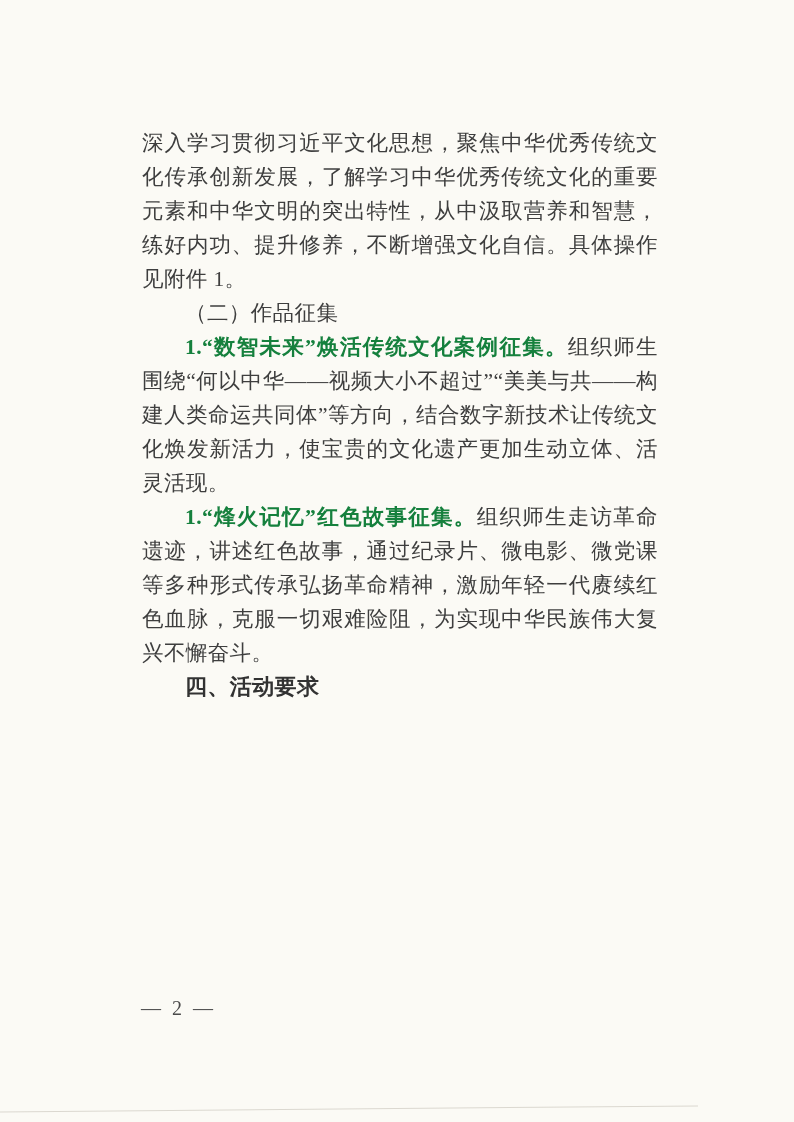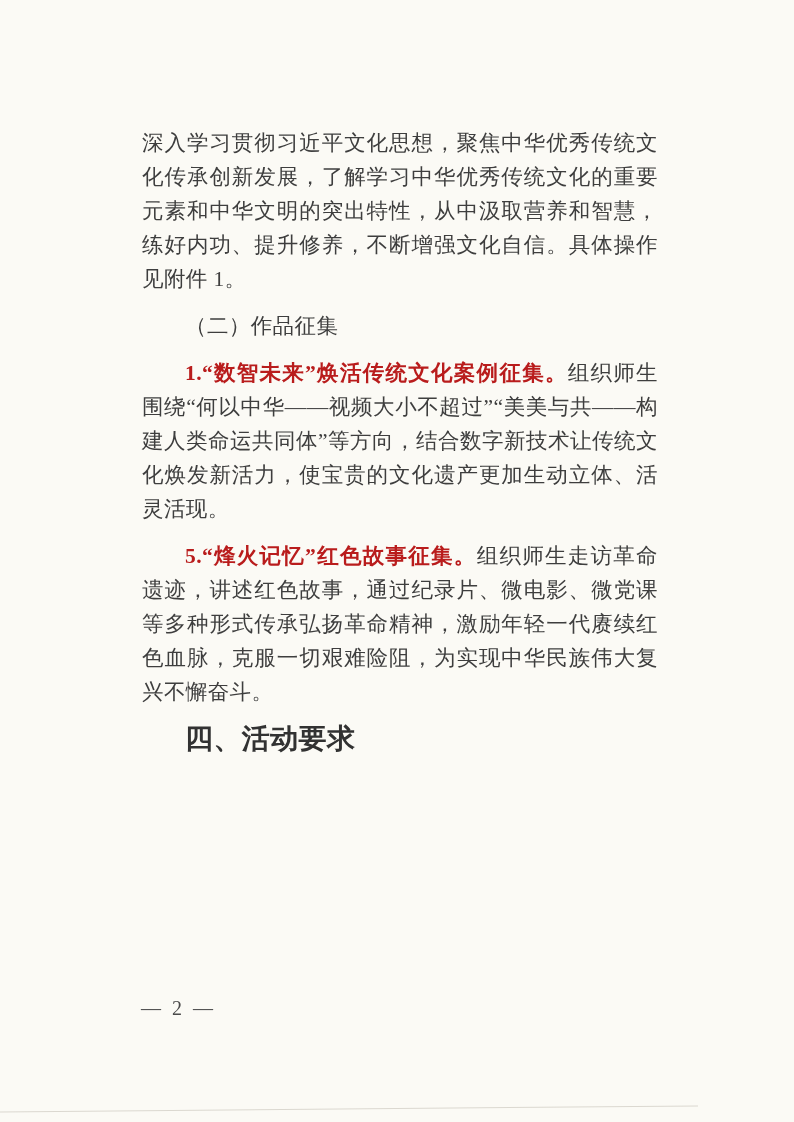--- a/index.html
+++ b/index.html
@@ -22,30 +22,30 @@
     width: 516px;
   }
   .para {
     margin: 0;
     font-size: 21.5px;
     line-height: 34px;
     color: #3e3e3e;
     text-align: justify;
     letter-spacing: 0.4px;
   }
-  .indent { text-indent: 43px; margin-top: 13px; }
+  .indent { text-indent: 43px; }
   .para .lead {
     font-weight: bold;
-    color: #b91c1c;
+    color: #15803d;
   }
   .url { word-break: break-all; }
   .heading-sans {
     font-family: Liberation Serif, serif;
     font-weight: bold;
-    font-size: 28px;
+    font-size: 22px;
     color: #323232;
     text-align: left;
   }
   .page-number {
     position: absolute;
     left: 141px;
     top: 997px;
     font-size: 20px;
     color: #4a4a4a;
     letter-spacing: 3px;
@@ -65,21 +65,21 @@
 
 <div class="page">
   <div class="content">
 
     <p class="para"><span>深入学习贯彻习近平文化思想，聚焦中华优秀传统文化传承创新发展，了解学习中华优秀传统文化的重要元素和中华文明的突出特性，从中汲取营养和智慧，练好内功、提升修养，不断增强文化自信。具体操作见附件 1。</span></p>
 
     <p class="para indent"><span>（二）作品征集</span></p>
 
     <p class="para indent"><b class="lead">1.“数智未来”焕活传统文化案例征集。</b><span>组织师生围绕“何以中华——视频大小不超过”“美美与共——构建人类命运共同体”等方向，结合数字新技术让传统文化焕发新活力，使宝贵的文化遗产更加生动立体、活灵活现。</span></p>
 
-    <p class="para indent"><b class="lead">5.“烽火记忆”红色故事征集。</b><span>组织师生走访革命遗迹，讲述红色故事，通过纪录片、微电影、微党课等多种形式传承弘扬革命精神，激励年轻一代赓续红色血脉，克服一切艰难险阻，为实现中华民族伟大复兴不懈奋斗。</span></p>
+    <p class="para indent"><b class="lead">1.“烽火记忆”红色故事征集。</b><span>组织师生走访革命遗迹，讲述红色故事，通过纪录片、微电影、微党课等多种形式传承弘扬革命精神，激励年轻一代赓续红色血脉，克服一切艰难险阻，为实现中华民族伟大复兴不懈奋斗。</span></p>
 
 
 
     <p class="para heading-sans indent"><span>四、活动要求</span></p>
 
   </div>
 
   <div class="page-number">— 2 —</div>
 
   <div class="paper-edge"></div>

